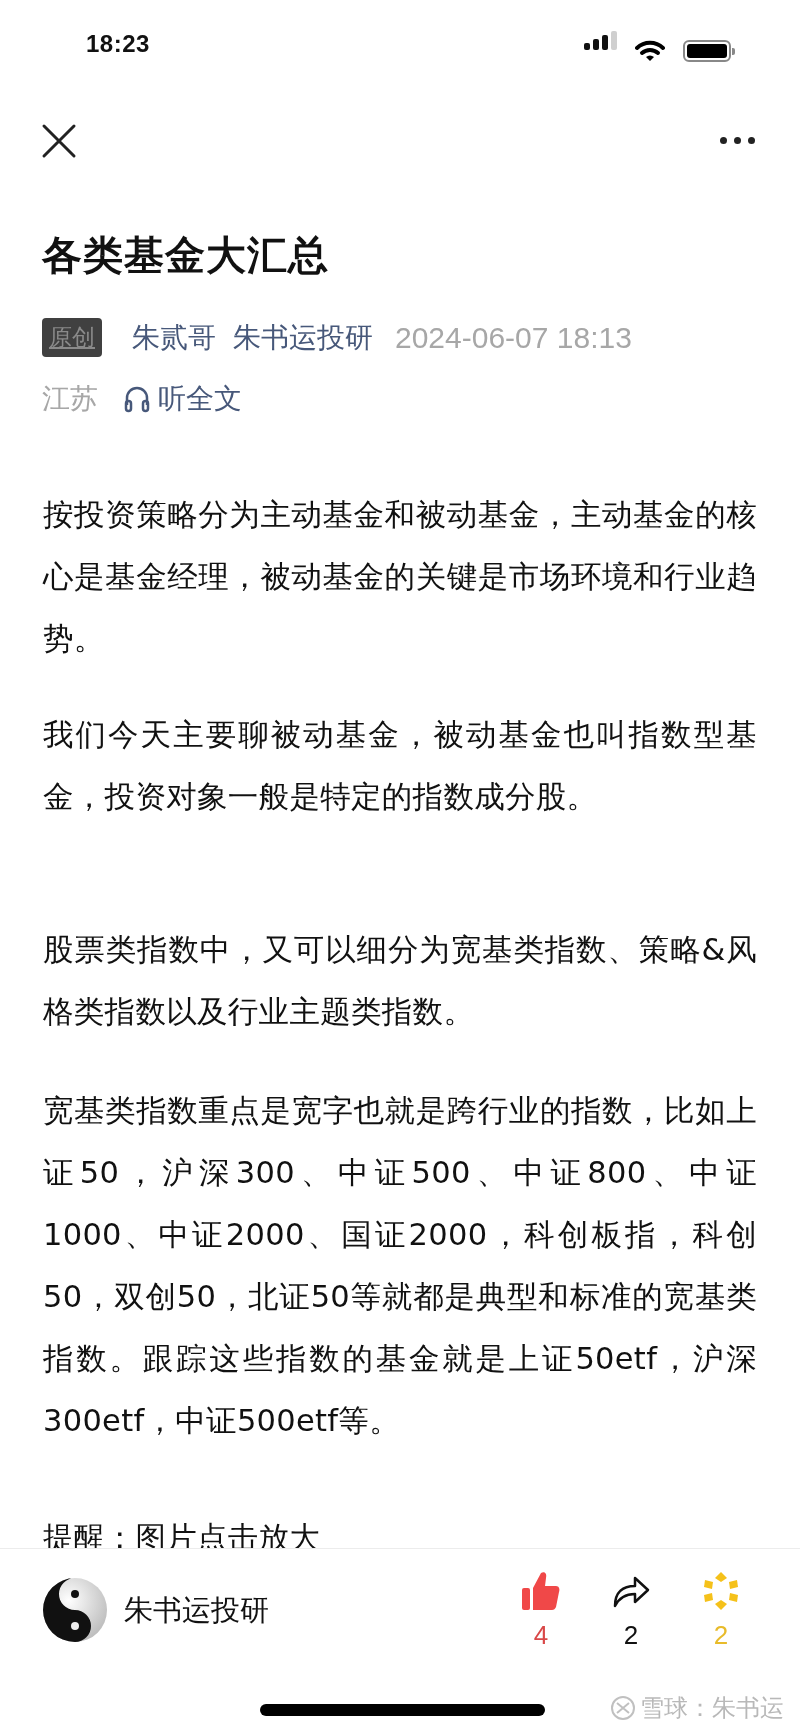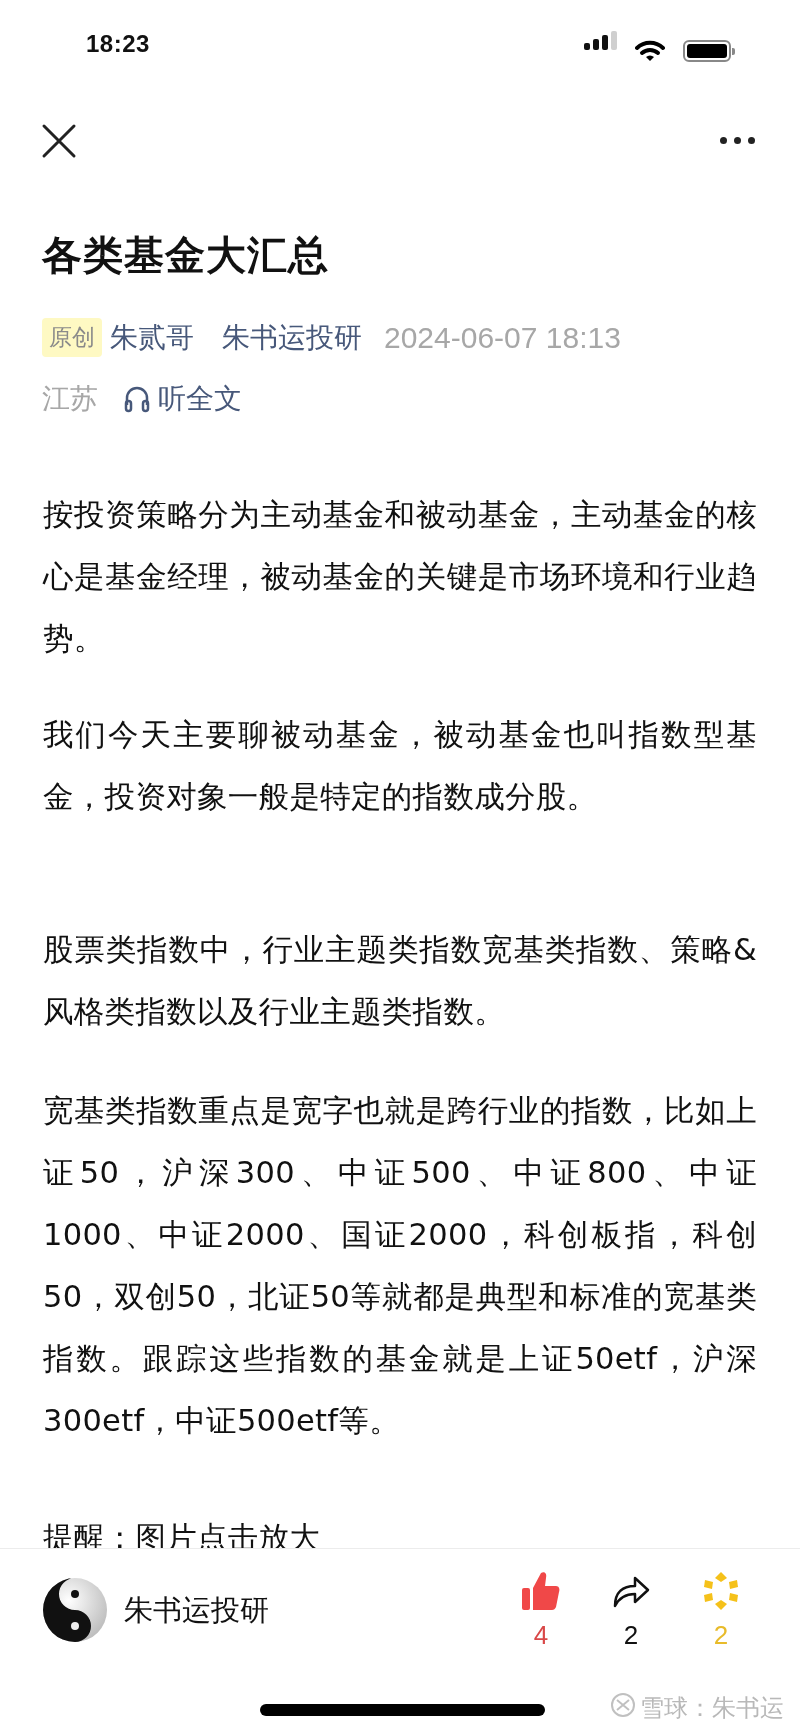--- a/index.html
+++ b/index.html
@@ -11,36 +11,36 @@
   .sig { display:grid; grid-template-columns:repeat(4,6px); grid-template-rows:8px 8px; column-gap:3px; row-gap:3px; align-items:end; }
   .sig span { background:#111; border-radius:2px; display:block; }
   .battery { width:48px; height:22px; border:2px solid #888; border-radius:6px; position:relative; box-sizing:border-box; padding:2px; }
   .battery::after { content:""; position:absolute; right:-6px; top:6px; width:3px; height:7px; background:#888; border-radius:0 2px 2px 0; }
   .battery i { display:block; width:100%; height:100%; background:#000; border-radius:3px; }
   .close-btn { left:40px; top:122px; width:38px; height:38px; cursor:pointer; }
   .more-btn { left:720px; top:128px; width:44px; height:24px; display:flex; gap:7px; align-items:center; cursor:pointer; }
   .more-btn span { width:7px; height:7px; border-radius:50%; background:#222; display:block; }
   .title { left:42px; top:228px; font-size:40px; font-weight:bold; letter-spacing:1px; }
   .meta { left:42px; top:318px; display:flex; align-items:center; font-size:28px; white-space:nowrap; }
-  .badge { background:#fef9c3; color:#8a8a8a; font-size:23px; padding:4px 7px; border-radius:4px; margin-right:8px; }
-  .author { color:#47587a; margin-right:28px; }
+  .badge { background:#404040; color:#8a8a8a; font-size:23px; padding:4px 7px; border-radius:4px; margin-right:30px;text-decoration:underline; }
+  .author { color:#47587a; margin-right:17px; }
   .account { color:#47587a; margin-right:22px; }
   .date { color:#a7a7a7; font-family:"Liberation Sans",sans-serif; font-size:30px; }
   .meta2 { left:42px; top:380px; display:flex; align-items:flex-start; font-size:28px;font-family:Liberation Serif, serif; }
   .loc { color:#a7a7a7; margin-right:26px; }
   .listen { color:#47587a; display:flex; align-items:center; gap:8px; cursor:pointer; }
   .para { left:43px; width:714px; font-size:30.5px; line-height:62px; text-align:justify; letter-spacing:0.3px; margin:0; }
   .para b { font-weight:normal; }
   .bottom-bar { left:0; top:1548px; width:800px; height:183px; background:#fff; border-top:1px solid #ececec; }
   .avatar { left:42px; top:1577px; width:66px; height:66px; border-radius:50%; overflow:hidden; }
   .acct-name { left:124px; top:1591px; font-size:29px; }
   .action { position:absolute; width:60px; text-align:center; }
   .action .cnt { font-size:26px; font-family:"Liberation Sans",sans-serif; margin-top:4px; }
   .home-ind { left:260px; top:1704px; width:285px; height:12px; background:#000; border-radius:6px; }
-  .watermark { left:610px; top:1692px; font-size:24px; color:#b8b8b8; display:flex; gap:4px; }
+  .watermark { left:610px; top:1692px; font-size:24px; color:#b8b8b8; display:flex; align-items:center; gap:4px; }
 </style>
 </head>
 <body>
 
 <div class="abs status-time">18:23</div>
 <div class="abs status-icons">
   <div class="sig">
     <span style="grid-row:1;height:7px;align-self:end"></span>
     <span style="grid-row:1;height:11px;align-self:end;margin-top:-3px"></span>
     <span style="grid-row:1;height:15px;align-self:end;margin-top:-7px"></span>
@@ -85,21 +85,21 @@
       <path d="M3 20 V13 A10 10 0 0 1 23 13 V20" stroke="#47587a" stroke-width="2.5" fill="none"></path>
       <rect x="2" y="16" width="5" height="10" rx="2.5" fill="none" stroke="#47587a" stroke-width="2.5"></rect>
       <rect x="19" y="16" width="5" height="10" rx="2.5" fill="none" stroke="#47587a" stroke-width="2.5"></rect>
     </svg>
     <span>听全文</span>
   </span>
 </div>
 
 <p class="abs para" style="top:484px"><span>按投资策略分为主动基金和被动基金，主动基金的核心是基金经理，被动基金的关键是市场环境和行业趋势。</span></p>
 <p class="abs para" style="top:704px"><span>我们今天主要聊被动基金，被动基金也叫指数型基金，投资对象一般是特定的指数成分股。</span></p>
-<p class="abs para" style="top:919px"><b>股票类指数</b><span>中，行业主题类指数</span><b>宽基类指数</b><span>、</span><b>策略&amp;风格类指数</b><span>以及</span><b>行业主题类指数。</b></p>
+<p class="abs para" style="top:919px"><b>股票类指数</b><span>中，又可以细分为</span><b>宽基类指数</b><span>、</span><b>策略&amp;风格类指数</b><span>以及</span><b>行业主题类指数。</b></p>
 <p class="abs para" style="top:1080px"><b>宽基类指数</b><span>重点是宽字也就是跨行业的指数，比如上证50，沪深300、中证500、中证800、中证1000、中证2000、国证2000，科创板指，科创50，双创50，北证50等就都是典型和标准的宽基类指数。跟踪这些指数的基金就是上证50etf，沪深300etf，中证500etf等。</span></p>
 <p class="abs para" style="top:1507px"><span>提醒：图片点击放大</span></p>
 
 <div class="abs bottom-bar"></div>
 <div class="abs avatar">
   <svg width="66" height="66" viewBox="0 0 66 66">
     <defs>
         <radialGradient id="g" cx="40%" cy="35%" r="70%">
           <stop offset="0" stop-color="#fff"></stop>
           <stop offset="1" stop-color="#bbb"></stop>

